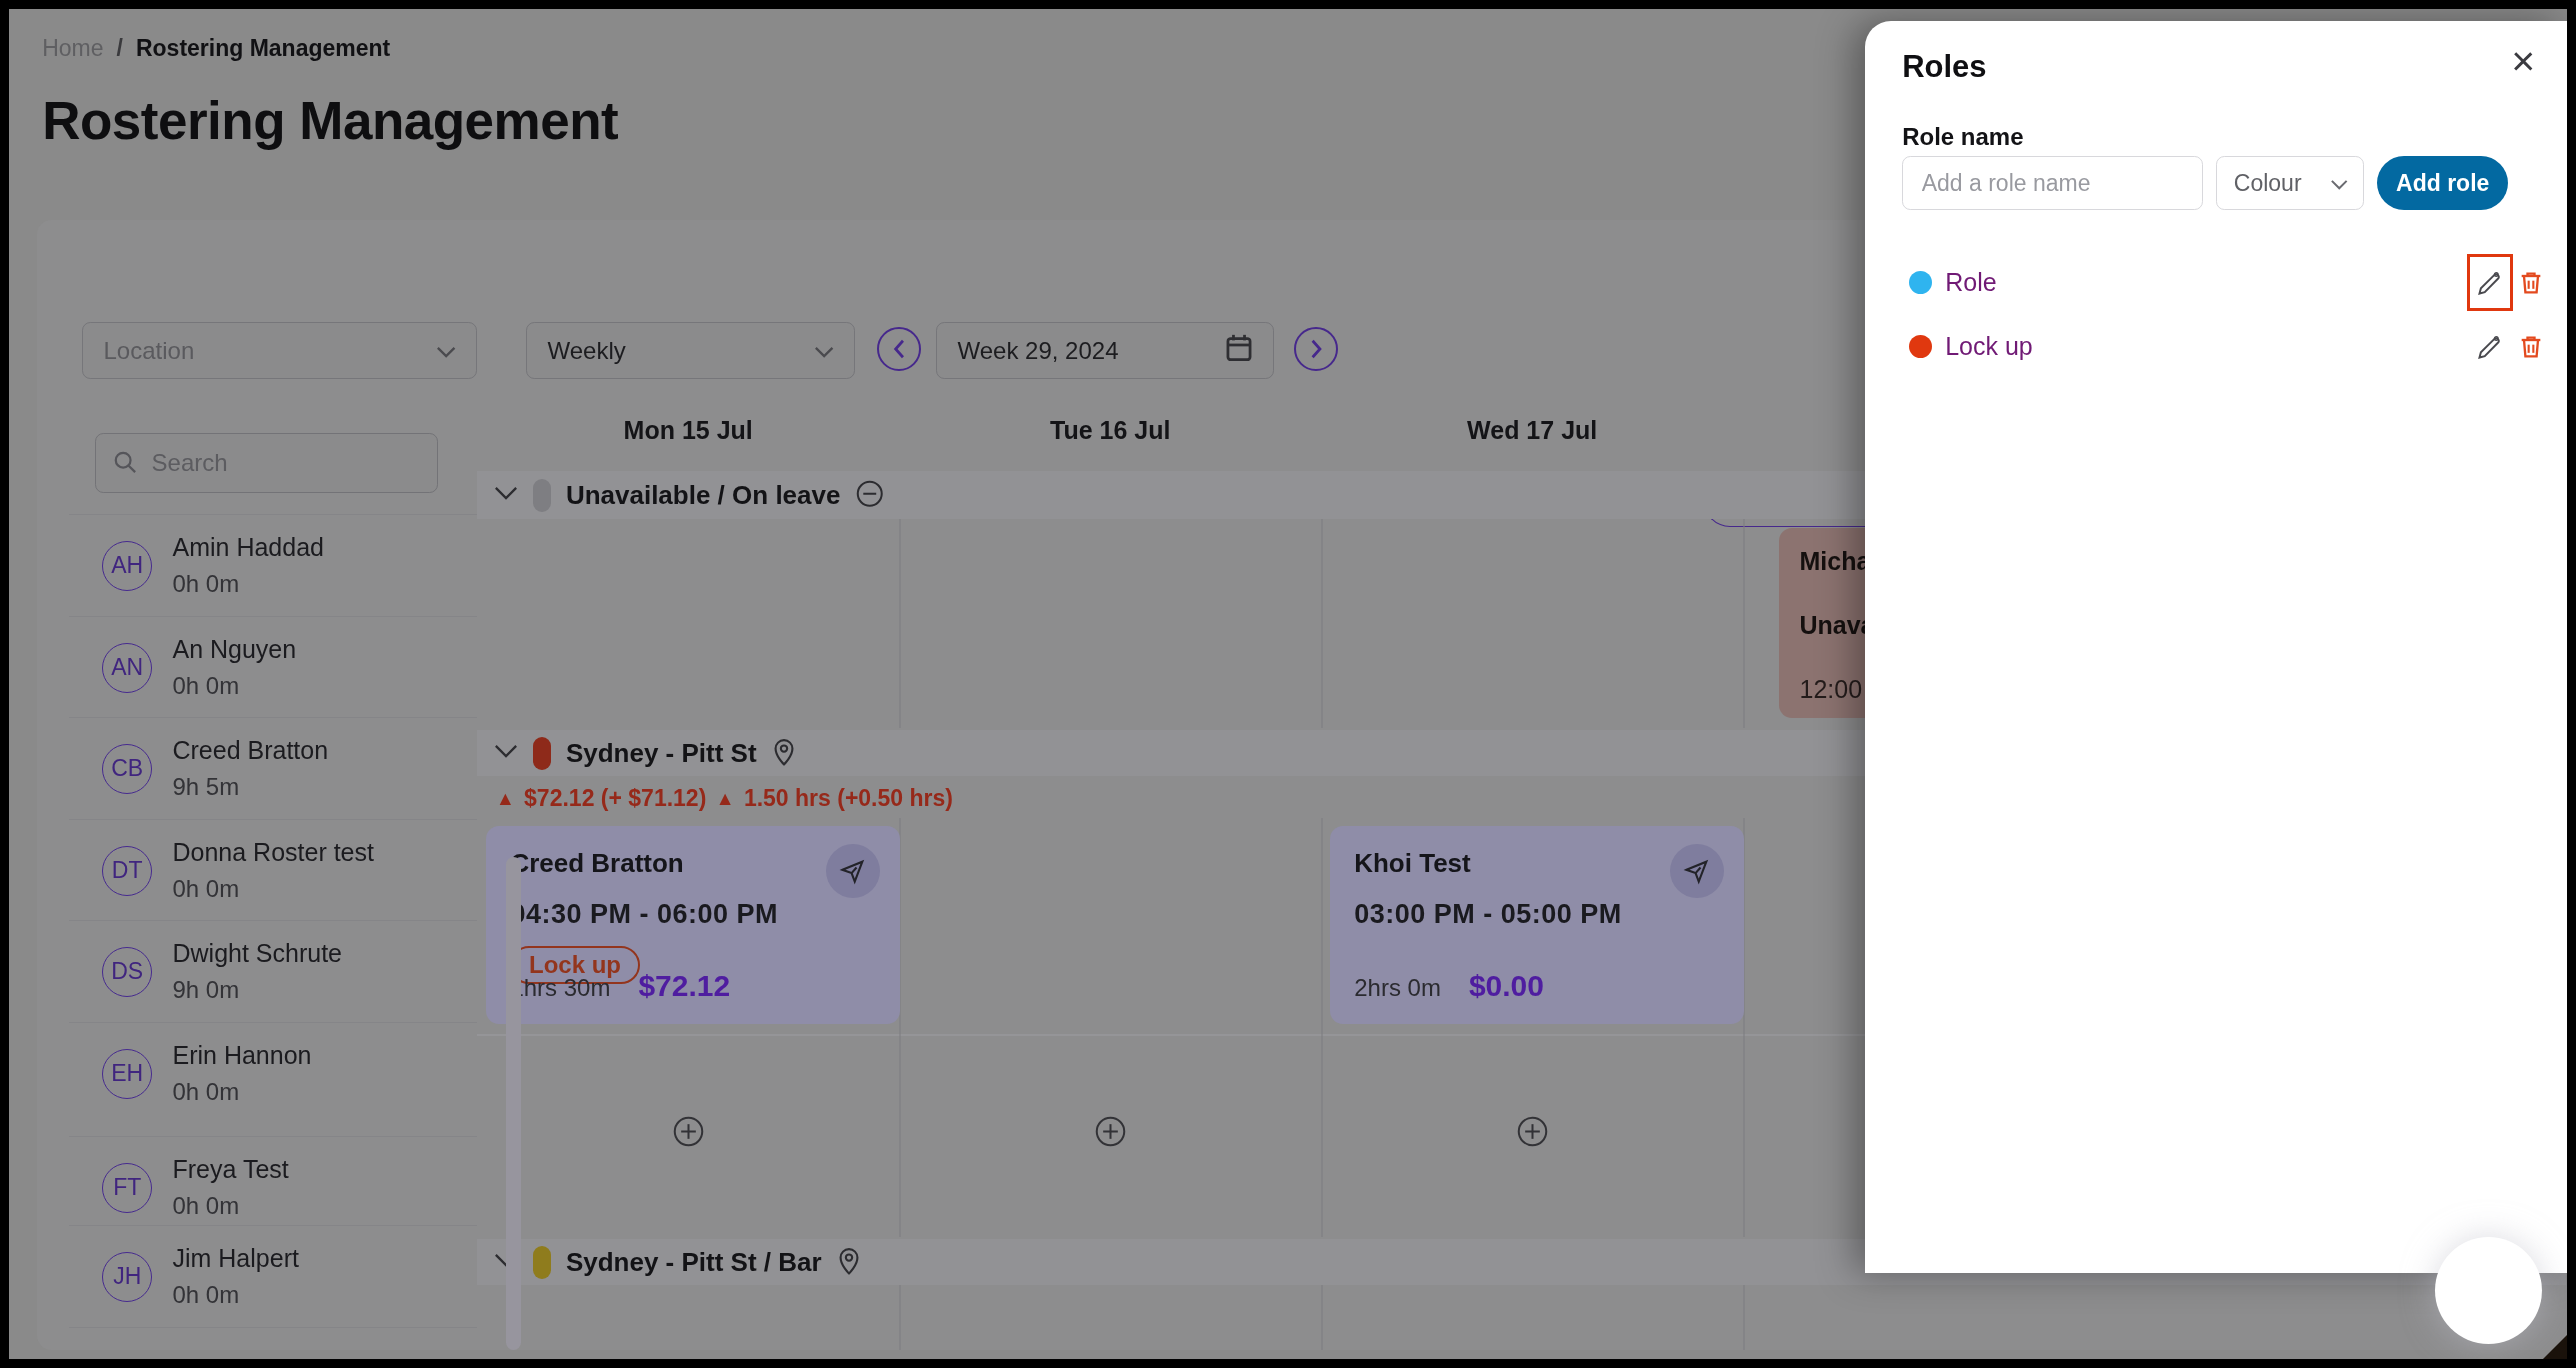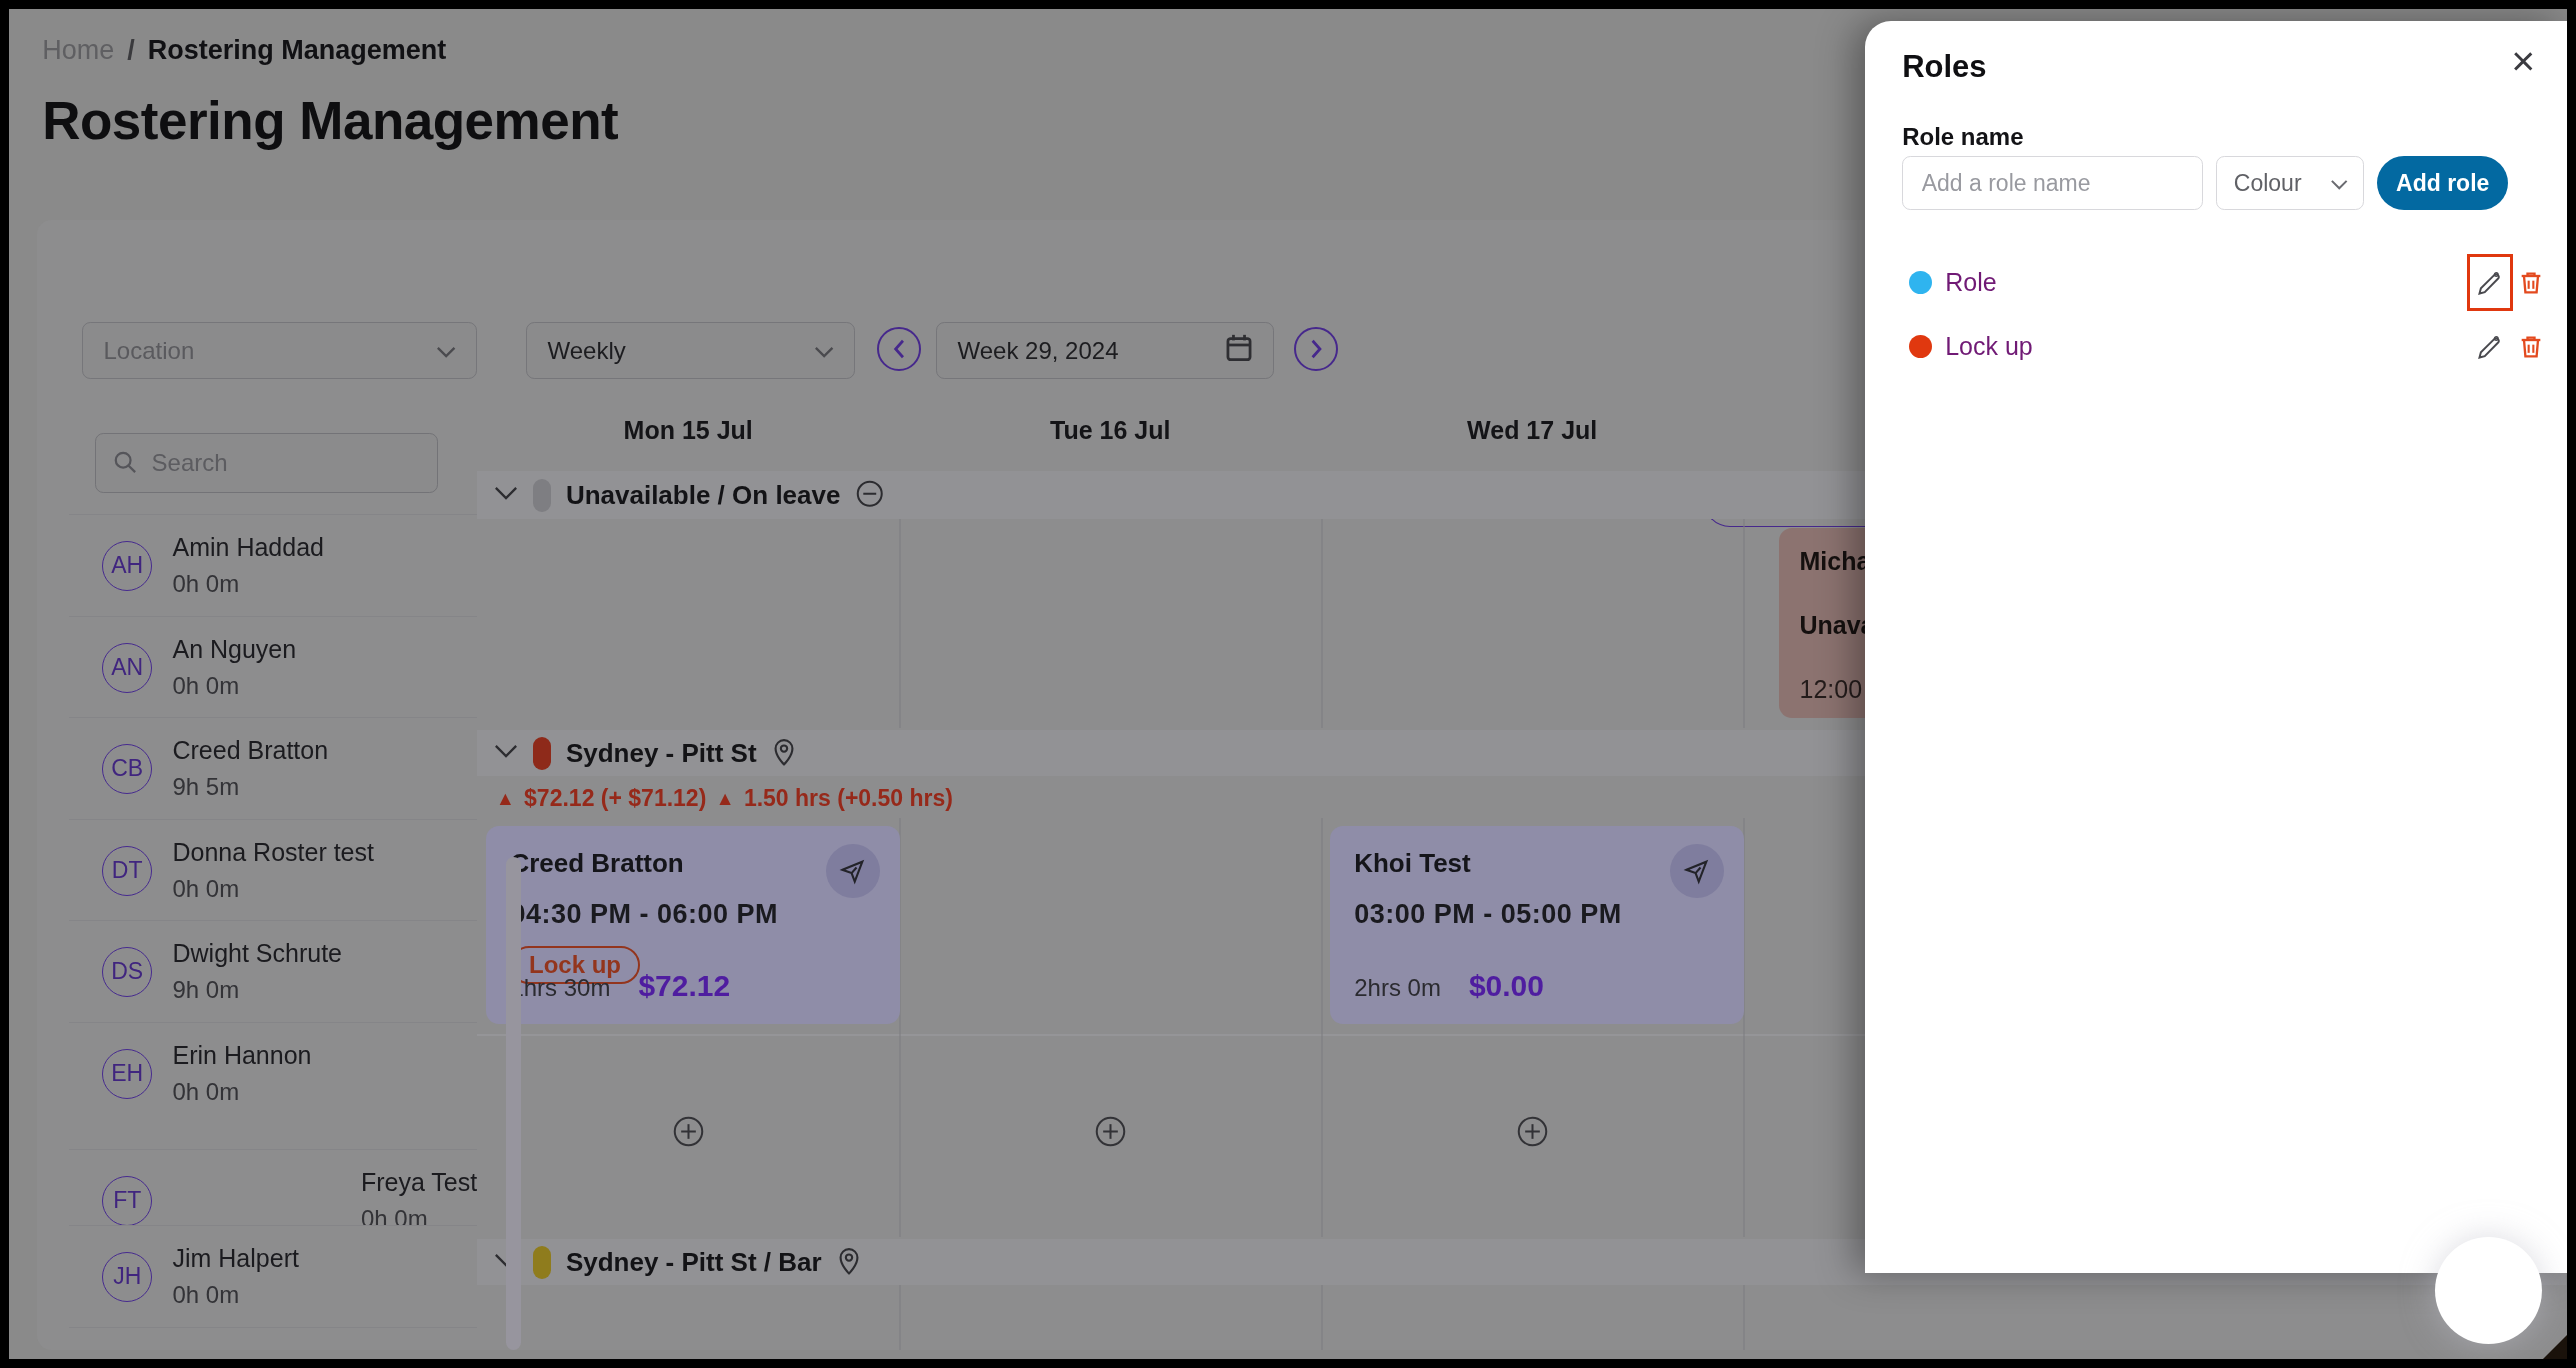--- a/index.html
+++ b/index.html
@@ -1,21 +1,21 @@
 <!DOCTYPE html>
 <html style="font-size:14.8px"><head>
 <meta charset="utf-8">
 <style>
   * { margin:0; padding:0; box-sizing:border-box; }
   html,body { width:2576px; height:1368px; }
   body { background:#000; font-family:"Liberation Sans","DejaVu Sans",sans-serif; position:relative; overflow:hidden; }
   .app { position:absolute; left:9.2px; top:9.2px; width:2558px; height:1350px; background:#8a8a8a; overflow:hidden; }
 
   
-  .breadcrumb { position:absolute; left:33px; top:26px; font-size:27px; color:#5f5f62; display:flex; gap:13px; align-items:center; }
+  .breadcrumb { position:absolute; left:33px; top:26px; font-size:23px; color:#5f5f62; display:flex; gap:13px; align-items:center; }
   .breadcrumb .crumb-current { color:#111114; font-weight:700; }
   .breadcrumb .sep { color:#3a3a3d; font-weight:600; }
   .page-title { position:absolute; left:33px; top:81px; font-size:53px; font-weight:700; color:#0e0e10; letter-spacing:-0.5px; }
 
   .main-card { position:absolute; left:28px; top:211px; width:2530px; height:1130px; background:#8d8d8e; border-radius:14.8px; overflow:hidden; }
 
   .sel { position:absolute; height:57px; border:1.4px solid #76767a; border-radius:8.3px; background:#8b8b8c; display:flex; align-items:center; padding:0 20.3px; font-size:24px; }
   .sel .chev { margin-left:auto; }
   .sel-placeholder { color:#5a5a5e; }
   .sel-value { color:#1d1d20; }
@@ -330,21 +330,21 @@
           <div class="staff-hours">9h 0m</div>
             </span>
         </div>
         <div class="staff-row" style="top:508px;">
           <span class="avatar">EH</span>
           <span>
               <div class="staff-name">Erin Hannon</div>
           <div class="staff-hours">0h 0m</div>
             </span>
         </div>
-        <div class="staff-row" style="top:635px;justify-content:space-between;">
+        <div class="staff-row" style="top:622px;">
           <span class="avatar">FT</span>
           <span>
               <div class="staff-name">Freya Test</div>
           <div class="staff-hours">0h 0m</div>
             </span>
         </div>
         <div class="staff-row" style="top:711px;">
           <span class="avatar">JH</span>
           <span>
               <div class="staff-name">Jim Halpert</div>

